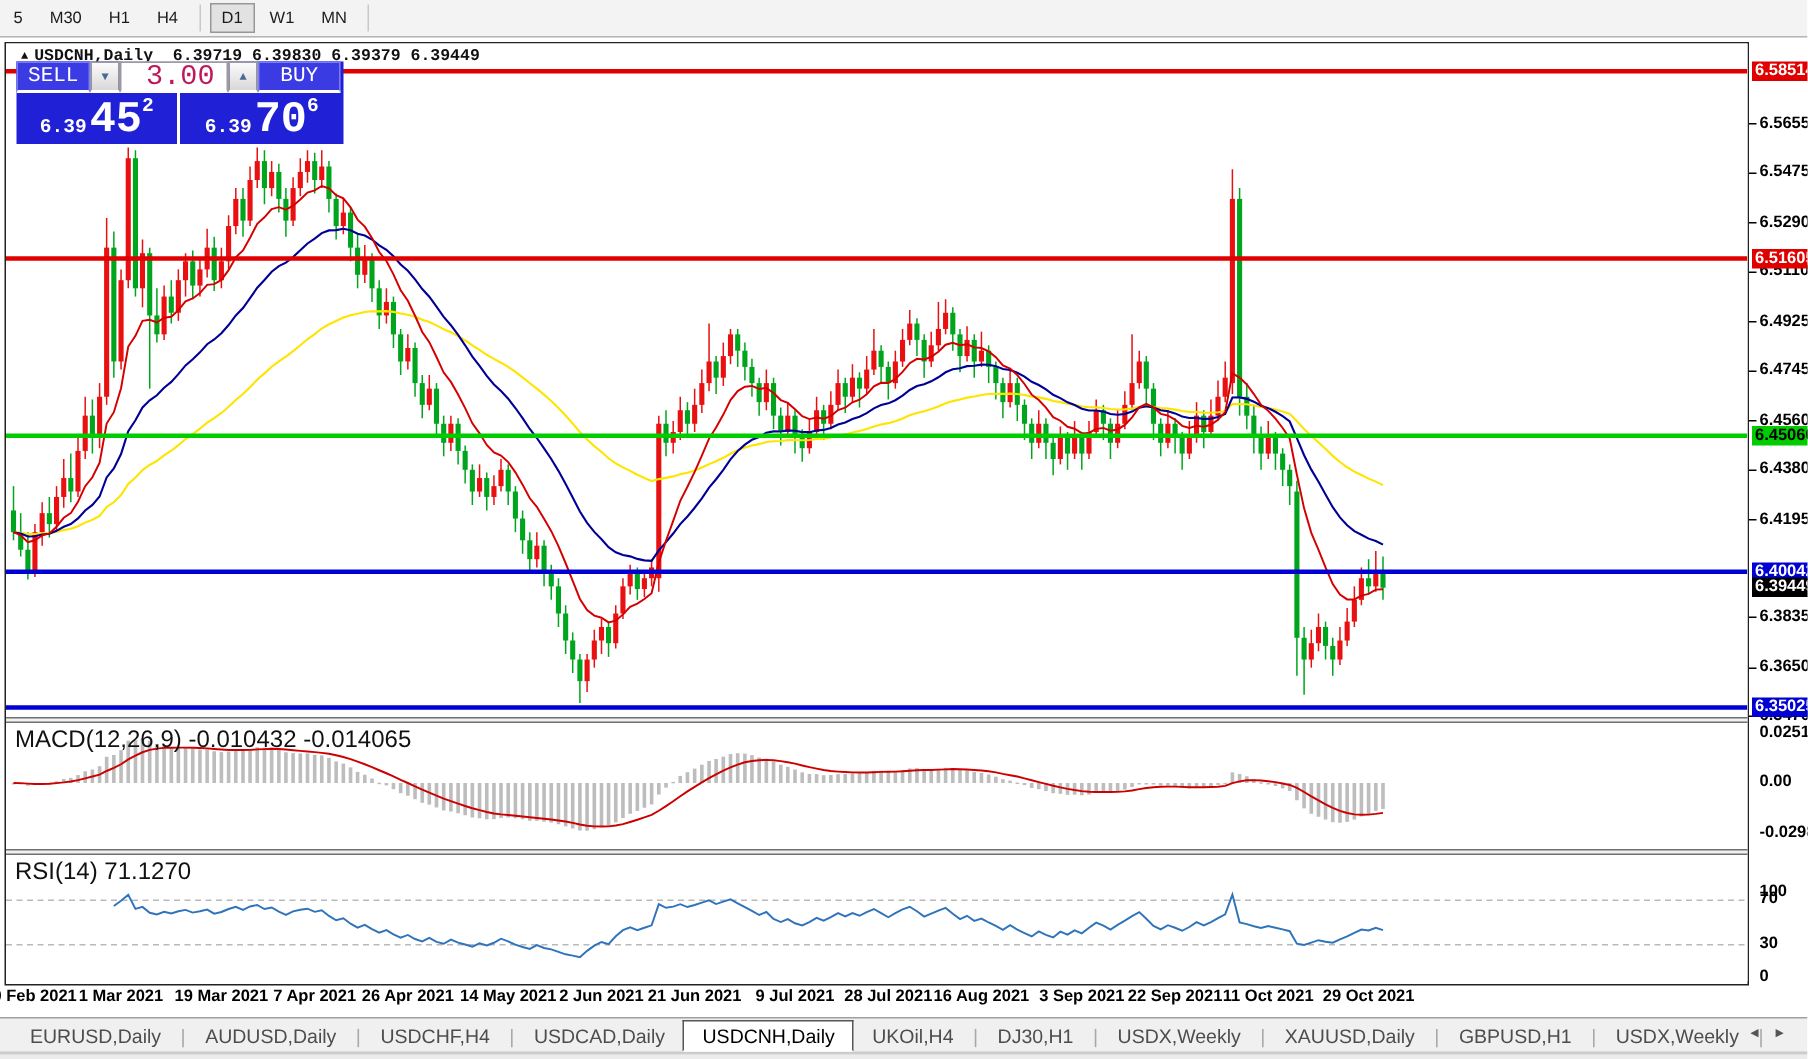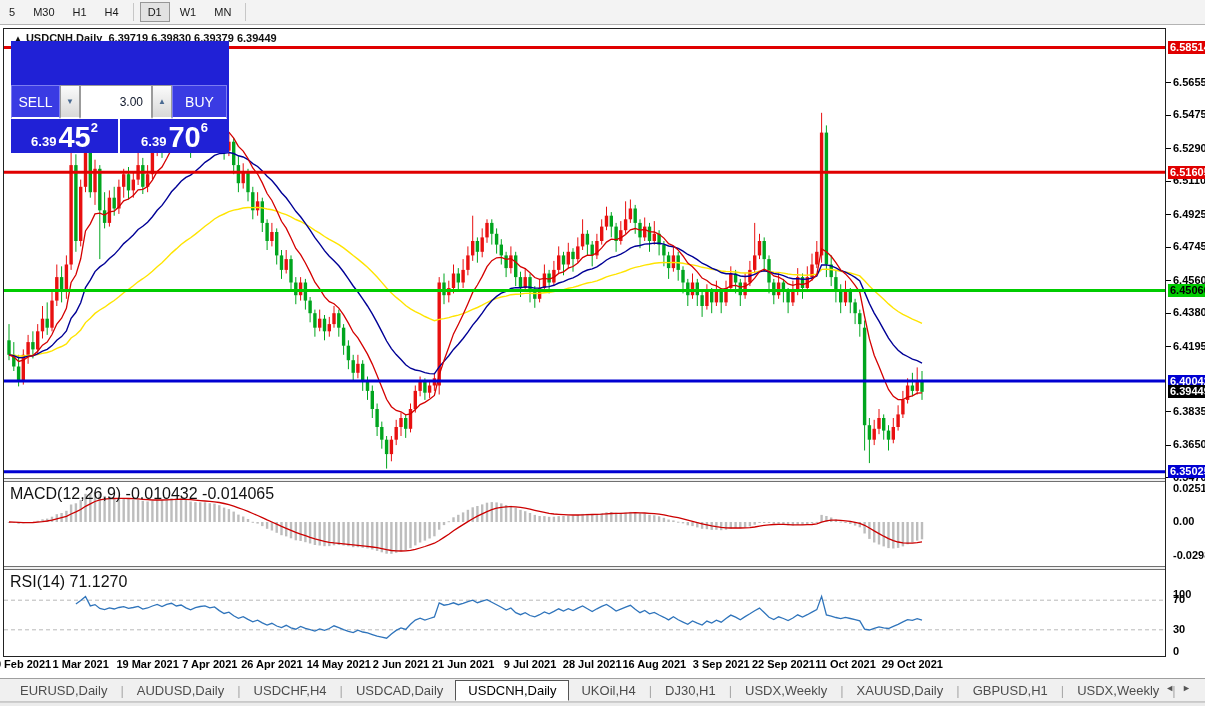--- a/index.html
+++ b/index.html
@@ -12,26 +12,26 @@
   
   .chartwin{position:absolute;left:3px;top:28px;width:1163px;height:629px;border:1px solid #222;box-sizing:border-box;background:#fff;}
   .pane{position:relative;background:#fff;overflow:hidden;}
   .split{height:4px;background:#f0f0f0;border-top:1px solid #707070;border-bottom:1px solid #707070;box-sizing:border-box;}
   svg{display:block;}
   .charttitle{position:absolute;left:10px;top:3px;font-size:11px;font-weight:700;color:#111;z-index:4;letter-spacing:0;}
   .charttitle .tri{font-size:8px;vertical-align:1px;margin-right:4px;}
   .indlabel{position:absolute;left:6px;top:3px;font-size:16px;color:#111;z-index:4;}
   
   .tradepanel{position:absolute;left:7px;top:12px;width:218px;z-index:6;background:#2021d6;}
-  .tp-row1{display:flex;height:34px;margin-top:44px;}
+  .tp-row1{display:flex;height:21px;}
   .tp-btn{background:#3a3be3;border:1px solid #7b7cf0;border-bottom:2px solid #fff;color:#fff;font-size:14px;display:flex;align-items:center;justify-content:center;box-sizing:border-box;}
   .tp-sell{width:49px;}
   .tp-buy{width:55px;}
   .tp-spin{width:20px;background:linear-gradient(#fbfbfb,#d8d8d8);border:1px solid #9b9b9b;border-bottom:2px solid #fff;box-sizing:border-box;display:flex;align-items:center;justify-content:center;font-size:8px;color:#4a6a92;}
-  .tp-field{width:72px;background:#fff;border:1px solid #9b9b9b;border-bottom:2px solid #fff;box-sizing:border-box;display:flex;align-items:center;justify-content:flex-end;padding-right:8px;font-size:12px;color:#0f172a;}
+  .tp-field{width:72px;background:#fff;border:1px solid #9b9b9b;border-bottom:2px solid #fff;box-sizing:border-box;display:flex;align-items:center;justify-content:flex-end;padding-right:8px;font-size:19px;color:#be185d;}
   .tp-row2{display:flex;height:34px;}
   .tp-price{display:flex;align-items:flex-end;justify-content:center;color:#fff;padding-bottom:1px;}
   .tp-price .sm{font-size:13px;font-weight:700;margin-right:2px;margin-bottom:3px;}
   .tp-price .big{font-size:29px;font-weight:700;line-height:30px;}
   .tp-price .sup{font-size:13px;font-weight:700;align-self:flex-start;margin-top:1px;}
   .tp-price.left{width:107px;}
   .tp-vsep{width:2px;background:#fff;}
   .tp-price.right{width:109px;}
   
   .axiscol{position:absolute;left:1166px;top:28px;width:39px;height:629px;font-size:11px;font-weight:700;color:#000;}
@@ -58,21 +58,21 @@
     <div class="tfbtn">H1</div>
     <div class="tfbtn">H4</div>
     <div class="tfsep"></div>
     <div class="tfbtn active">D1</div>
     <div class="tfbtn">W1</div>
     <div class="tfbtn">MN</div>
     <div class="tfsep"></div>
   </div>
 
 <div class="chartwin">
-  <div class="pane" style="height:449px;">
+  <div class="pane" style="height:449px;font-family:Liberation Mono, monospace;">
     <svg id="mainSvg" width="1161" height="449">
         <g>
           <line x1="5" y1="295.1" x2="5" y2="331.2" stroke="#00a51e" stroke-width="1"></line>
           <rect x="3.3" y="311.3" width="3.4" height="14.5" fill="#00a51e"></rect>
           <line x1="9.8" y1="313.1" x2="9.8" y2="342" stroke="#00a51e" stroke-width="1"></line>
           <rect x="8.1" y="325.8" width="3.4" height="11.7" fill="#00a51e"></rect>
           <line x1="14.6" y1="325.8" x2="14.6" y2="357.4" stroke="#00a51e" stroke-width="1"></line>
           <rect x="12.9" y="337.5" width="3.4" height="15.4" fill="#00a51e"></rect>
           <line x1="19.3" y1="320.4" x2="19.3" y2="355.6" stroke="#e81010" stroke-width="1"></line>
           <rect x="17.6" y="325.8" width="3.4" height="27.1" fill="#e81010"></rect>

